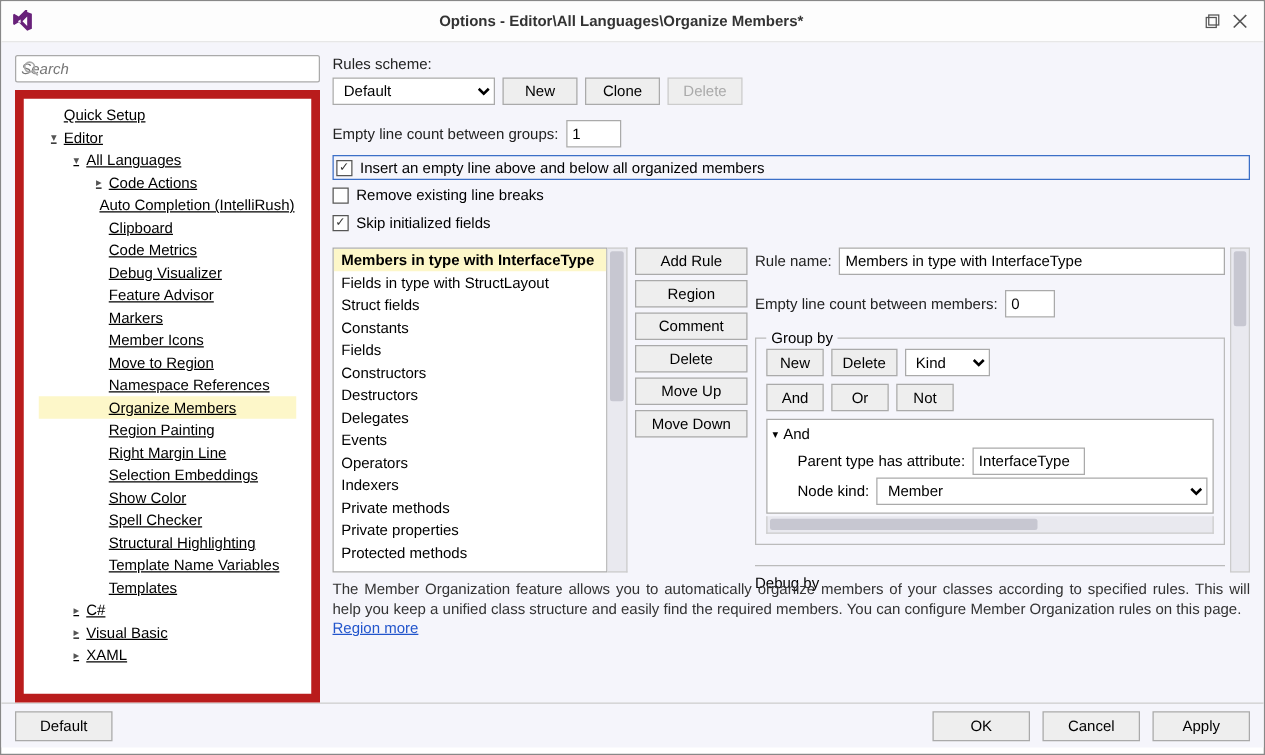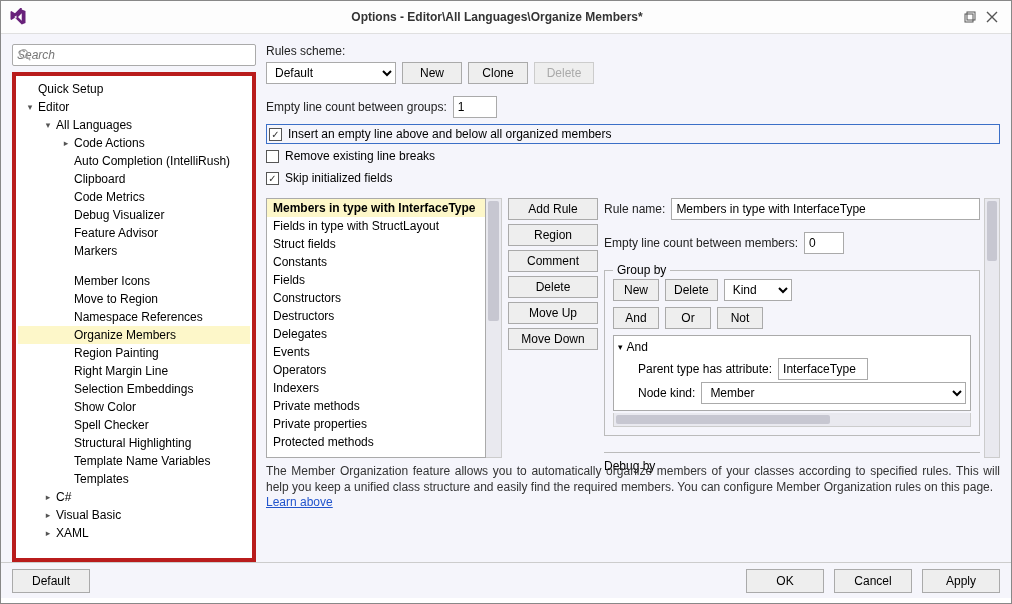--- a/index.html
+++ b/index.html
@@ -9,21 +9,21 @@
 .titlebar .vs-logo { width: 18px; height: 18px; margin-right: 8px; }
 .titlebar .title { flex: 1; text-align: center; font-weight: 600; color: #333; }
 .titlebar .win-btn { width: 22px; height: 22px; display: flex; align-items: center; justify-content: center; font-size: 13px; color: #555; cursor: pointer; }
 
 .content { display: flex; height: 528px; padding: 10px 11px 0 11px; gap: 10px; background: #f5f5fb; }
 
 .left-panel { width: 244px; display: flex; flex-direction: column; }
 .search-box { position: relative; margin-bottom: 6px; }
 .search-box input { width: 100%; height: 24px; padding: 0 6px 0 26px; border: 1px solid #ccc; border-radius: 2px; font-style: italic; color: #6d28d9; }
 .search-box .mag { position: absolute; left: 6px; top: 4px; color: #aaa; }
-.tree { flex: 1; overflow-y: auto; background: #fff; border: 4px solid #b91c1c; padding: 4px 2px; }
+.tree { flex: 1; overflow-y: auto; background: #fff; border: 7px solid #b91c1c; padding: 4px 12px; text-decoration: underline; }
 .tree-item { display: flex; align-items: center; height: 18px; padding-right: 4px; cursor: pointer; white-space: nowrap; }
 .tree-item.selected { background: #fdf7c9; }
 .tree-item .chev { width: 12px; display: inline-flex; justify-content: center; color: #555; font-size: 9px; }
 .tree-item .chev.empty { visibility: hidden; }
 .tree-item .lbl { padding-left: 2px; }
 
 .right-panel { flex: 1; display: flex; flex-direction: column; }
 .row { display: flex; align-items: center; gap: 6px; margin-bottom: 6px; }
 .lbl-txt { color: #222; }
 select, input[type=text] { height: 22px; border: 1px solid #aaa; padding: 0 4px; background: #fff; }
@@ -139,21 +139,21 @@
           <span class="lbl">Debug Visualizer</span>
         </div>
         <div class="tree-item" style="padding-left: 42px;">
           <span class="chev empty">▸</span>
           <span class="lbl">Feature Advisor</span>
         </div>
         <div class="tree-item" style="padding-left: 42px;">
           <span class="chev empty">▸</span>
           <span class="lbl">Markers</span>
         </div>
-        <div class="tree-item" style="padding-left: 42px; margin-top: 12px;">
+        <div class="tree-item" style="padding-left: 42px;">
           <span class="chev empty">▸</span>
           <span class="lbl">Member Icons</span>
         </div>
         <div class="tree-item" style="padding-left: 42px;">
           <span class="chev empty">▸</span>
           <span class="lbl">Move to Region</span>
         </div>
         <div class="tree-item" style="padding-left: 42px;">
           <span class="chev empty">▸</span>
           <span class="lbl">Namespace References</span>
@@ -318,21 +318,21 @@
           </div>
         </div>
         <div class="vscroll-right">
             <div class="vthumb"></div>
           </div>
       </div>
     </div>
 
     <div class="desc">
       <span>The Member Organization feature allows you to automatically organize members of your classes according to specified rules. This will help you keep a unified class structure and easily find the required members. You can configure Member Organization rules on this page.</span><br>
-      <a href="#">Learn above</a>
+      <a href="#">Region more</a>
     </div>
 
   </div>
 </div>
 
 <div class="footer">
   <button class="btn default-btn">Default</button>
   <div class="spacer"></div>
   <button class="btn">OK</button>
   <button class="btn">Cancel</button>

